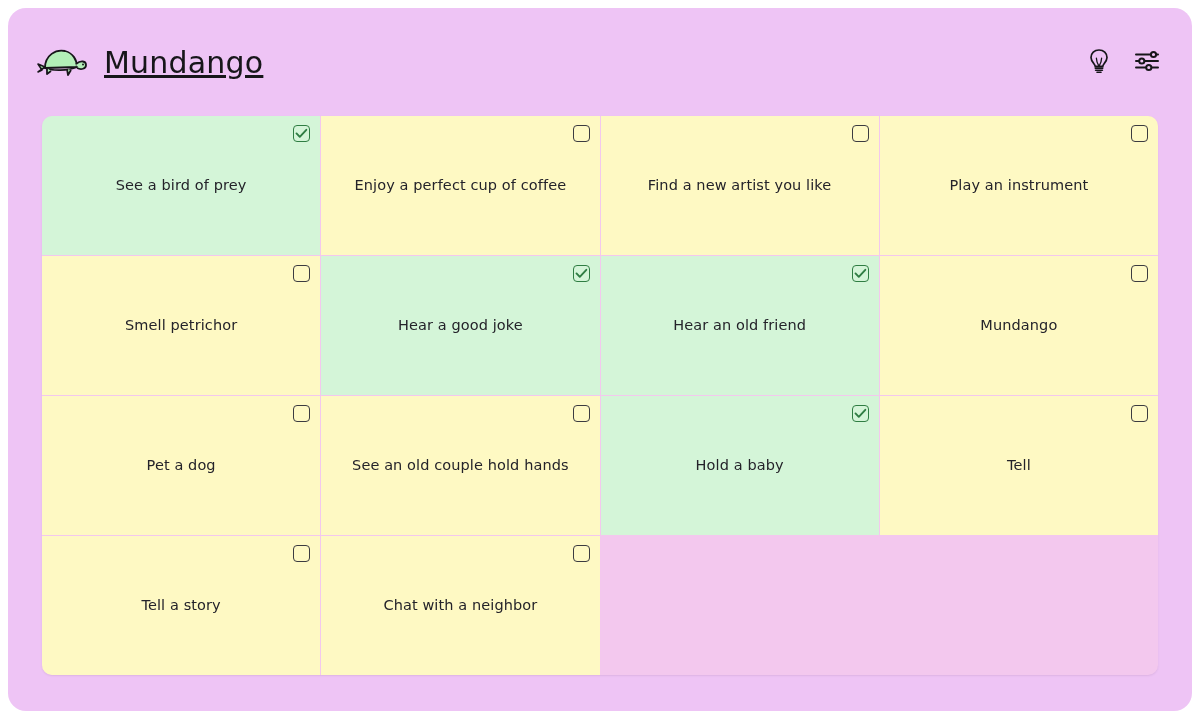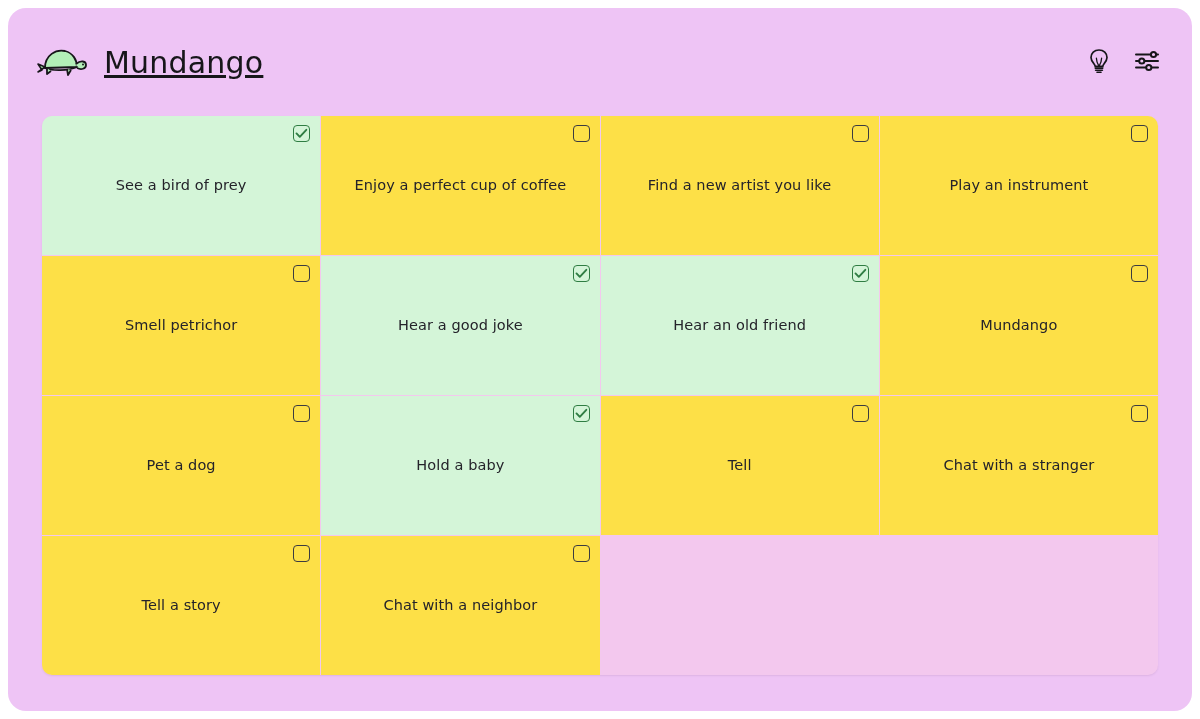--- a/index.html
+++ b/index.html
@@ -87,21 +87,21 @@
     grid-template-rows: repeat(4, 1fr);
     background: #f3c8ee;
     gap: 1px;
     border-radius: 10px;
     overflow: hidden;
     box-shadow: 0 1px 2px rgba(80,40,90,0.10);
   }
 
   .cell {
     position: relative;
-    background: #fde047;
+    background: #fef9c3;
     display: flex;
     align-items: center;
     justify-content: center;
     padding: 26px 18px;
     cursor: pointer;
   }
 
   .cell.checked { background: #d4f5d8; }
 
   .cell-label {
@@ -235,35 +235,35 @@
           <span class="cell-label">Hear an old friend</span>
         </div>
         <div class="cell">
           <button class="checkbox"></button>
           <span class="cell-label">Mundango</span>
         </div>
         <div class="cell">
           <button class="checkbox"></button>
           <span class="cell-label">Pet a dog</span>
         </div>
+        <div class="cell">
+          <button class="checkbox"></button>
+          <span class="cell-label">See an old couple hold hands</span>
+        </div>
         <div class="cell checked">
           <button class="checkbox on">
             <svg class="tick" width="13" height="11" viewBox="0 0 13 11" fill="none" xmlns="http://www.w3.org/2000/svg">
               <path d="M1.5 5.4 L4.8 8.8 L11.3 1.8" stroke="#2f7d43" stroke-width="1.9" stroke-linecap="round" stroke-linejoin="round" fill="none"></path>
             </svg>
           </button>
           <span class="cell-label">Hold a baby</span>
         </div>
         <div class="cell">
           <button class="checkbox"></button>
           <span class="cell-label">Tell</span>
-        </div>
-        <div class="cell">
-          <button class="checkbox"></button>
-          <span class="cell-label">Chat with a stranger</span>
         </div>
         <div class="cell">
           <button class="checkbox"></button>
           <span class="cell-label">Tell a story</span>
         </div>
         <div class="cell">
           <button class="checkbox"></button>
           <span class="cell-label">Chat with a neighbor</span>
         </div>
       </div>

